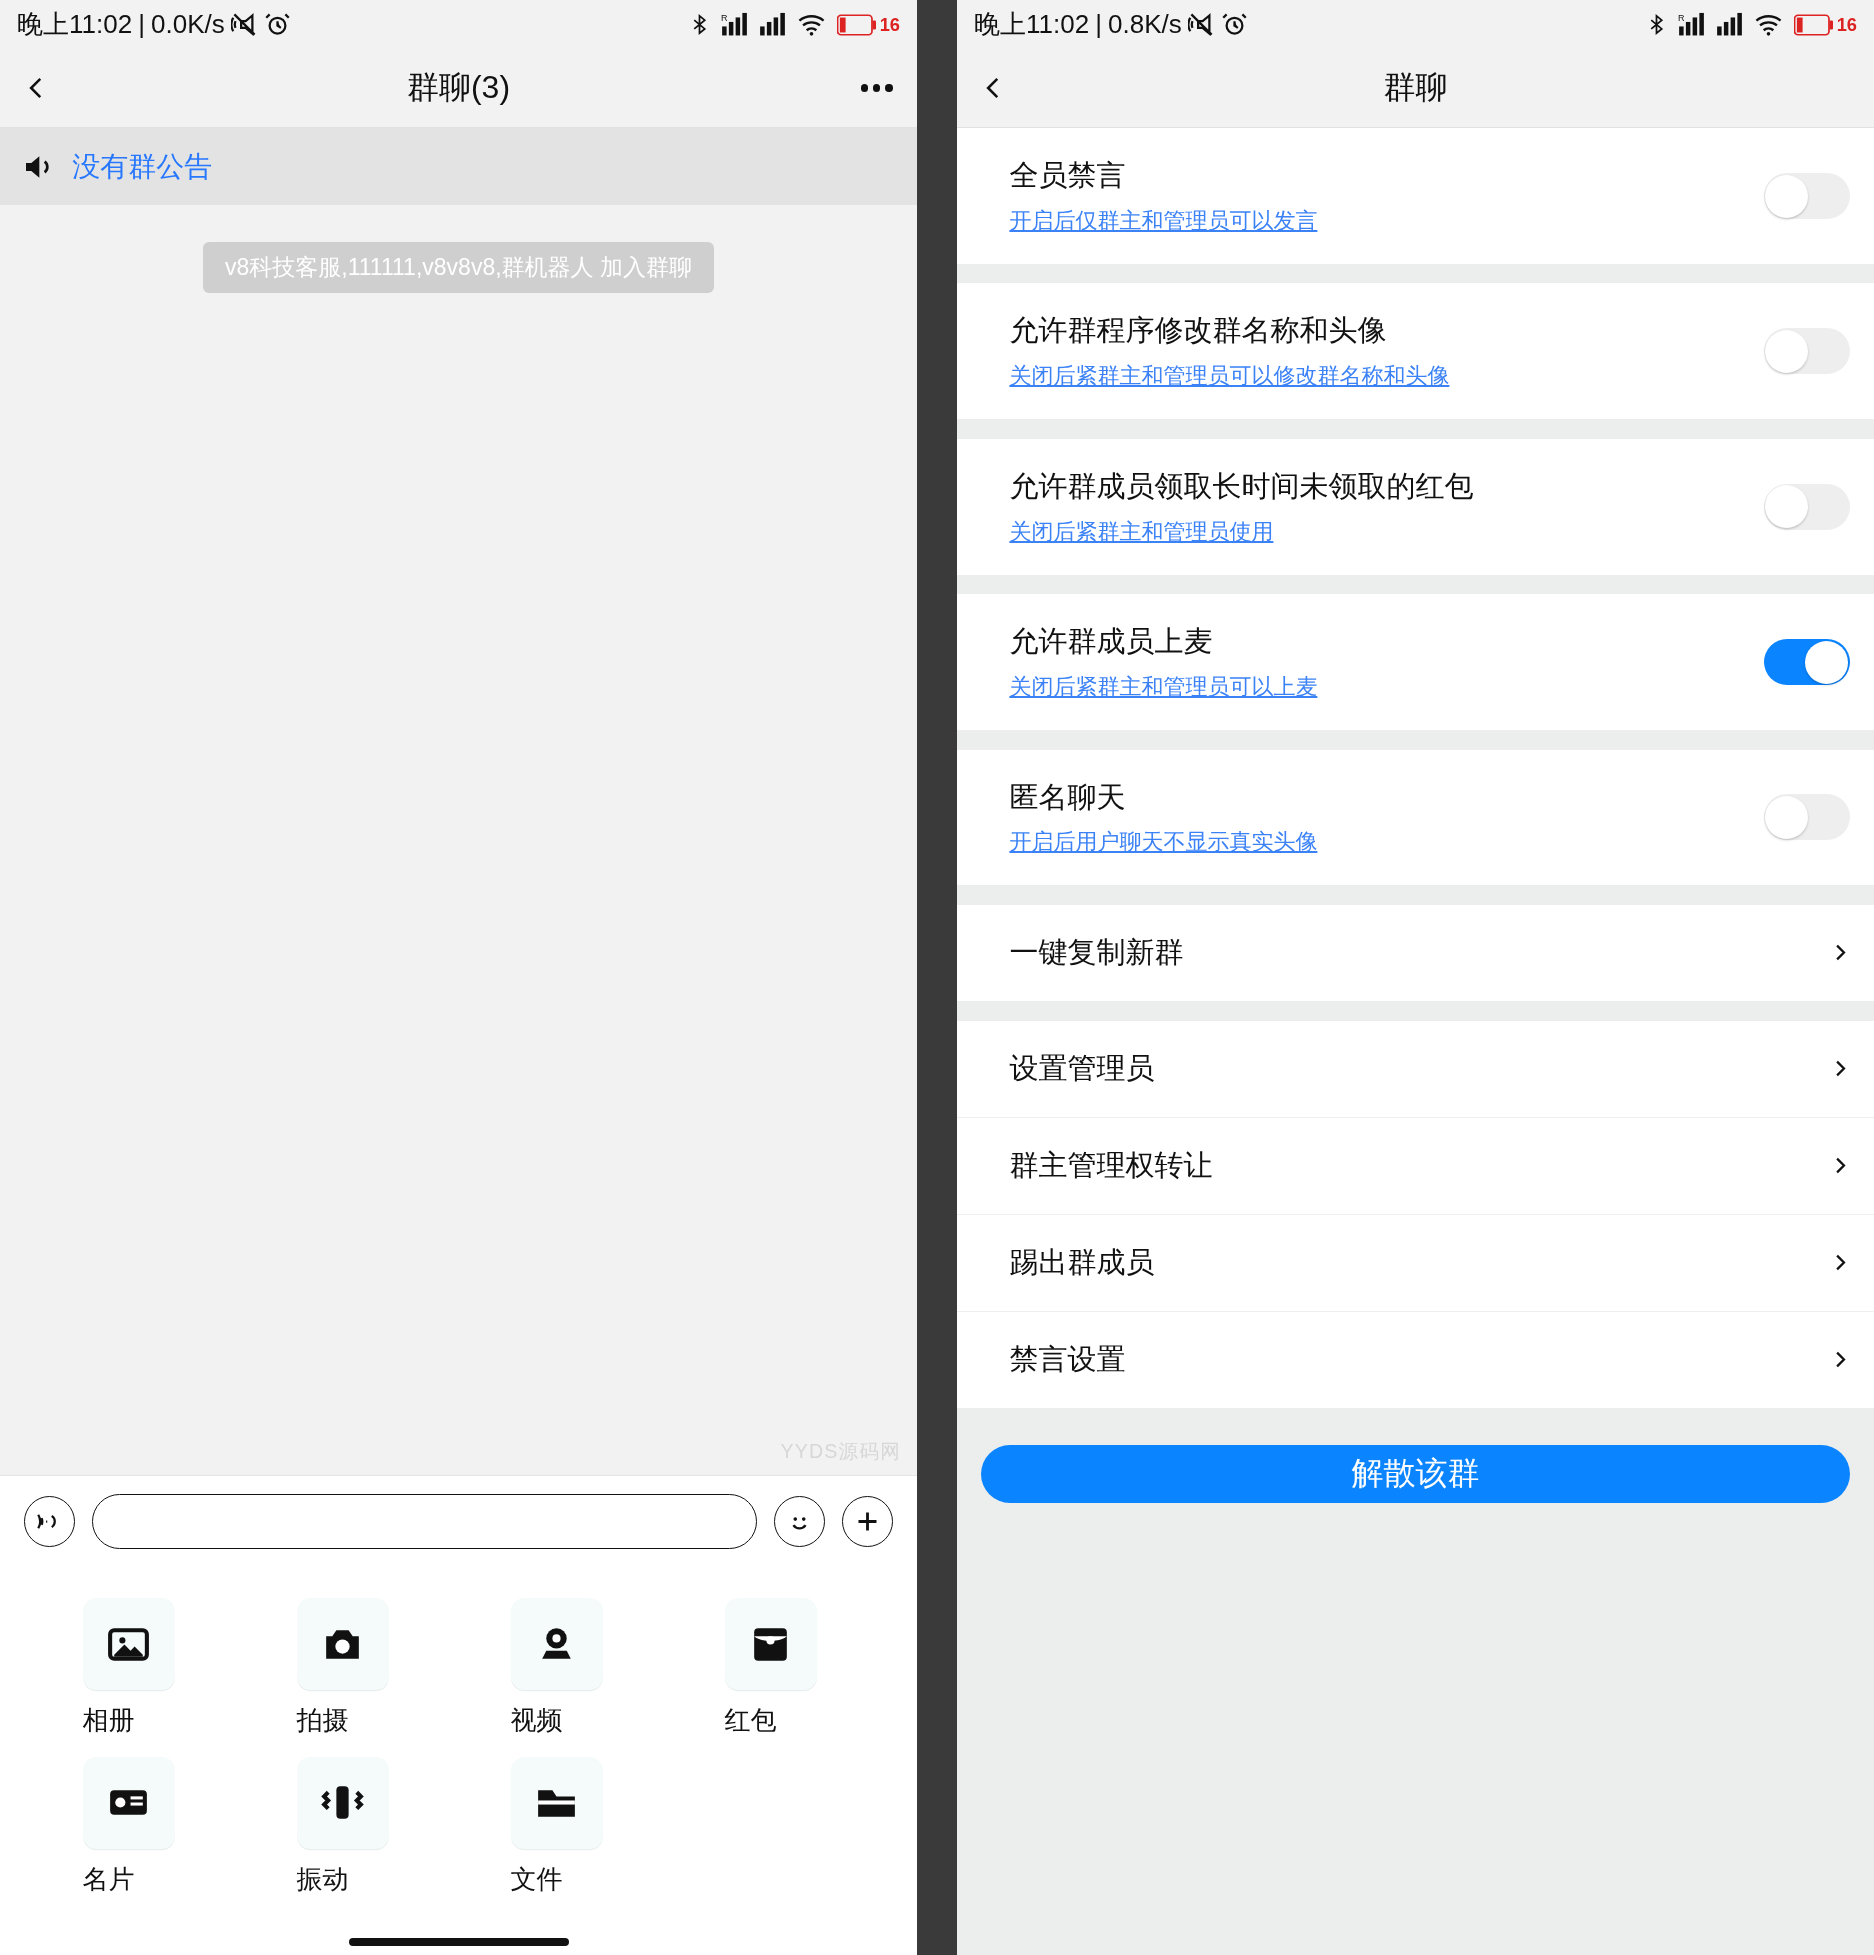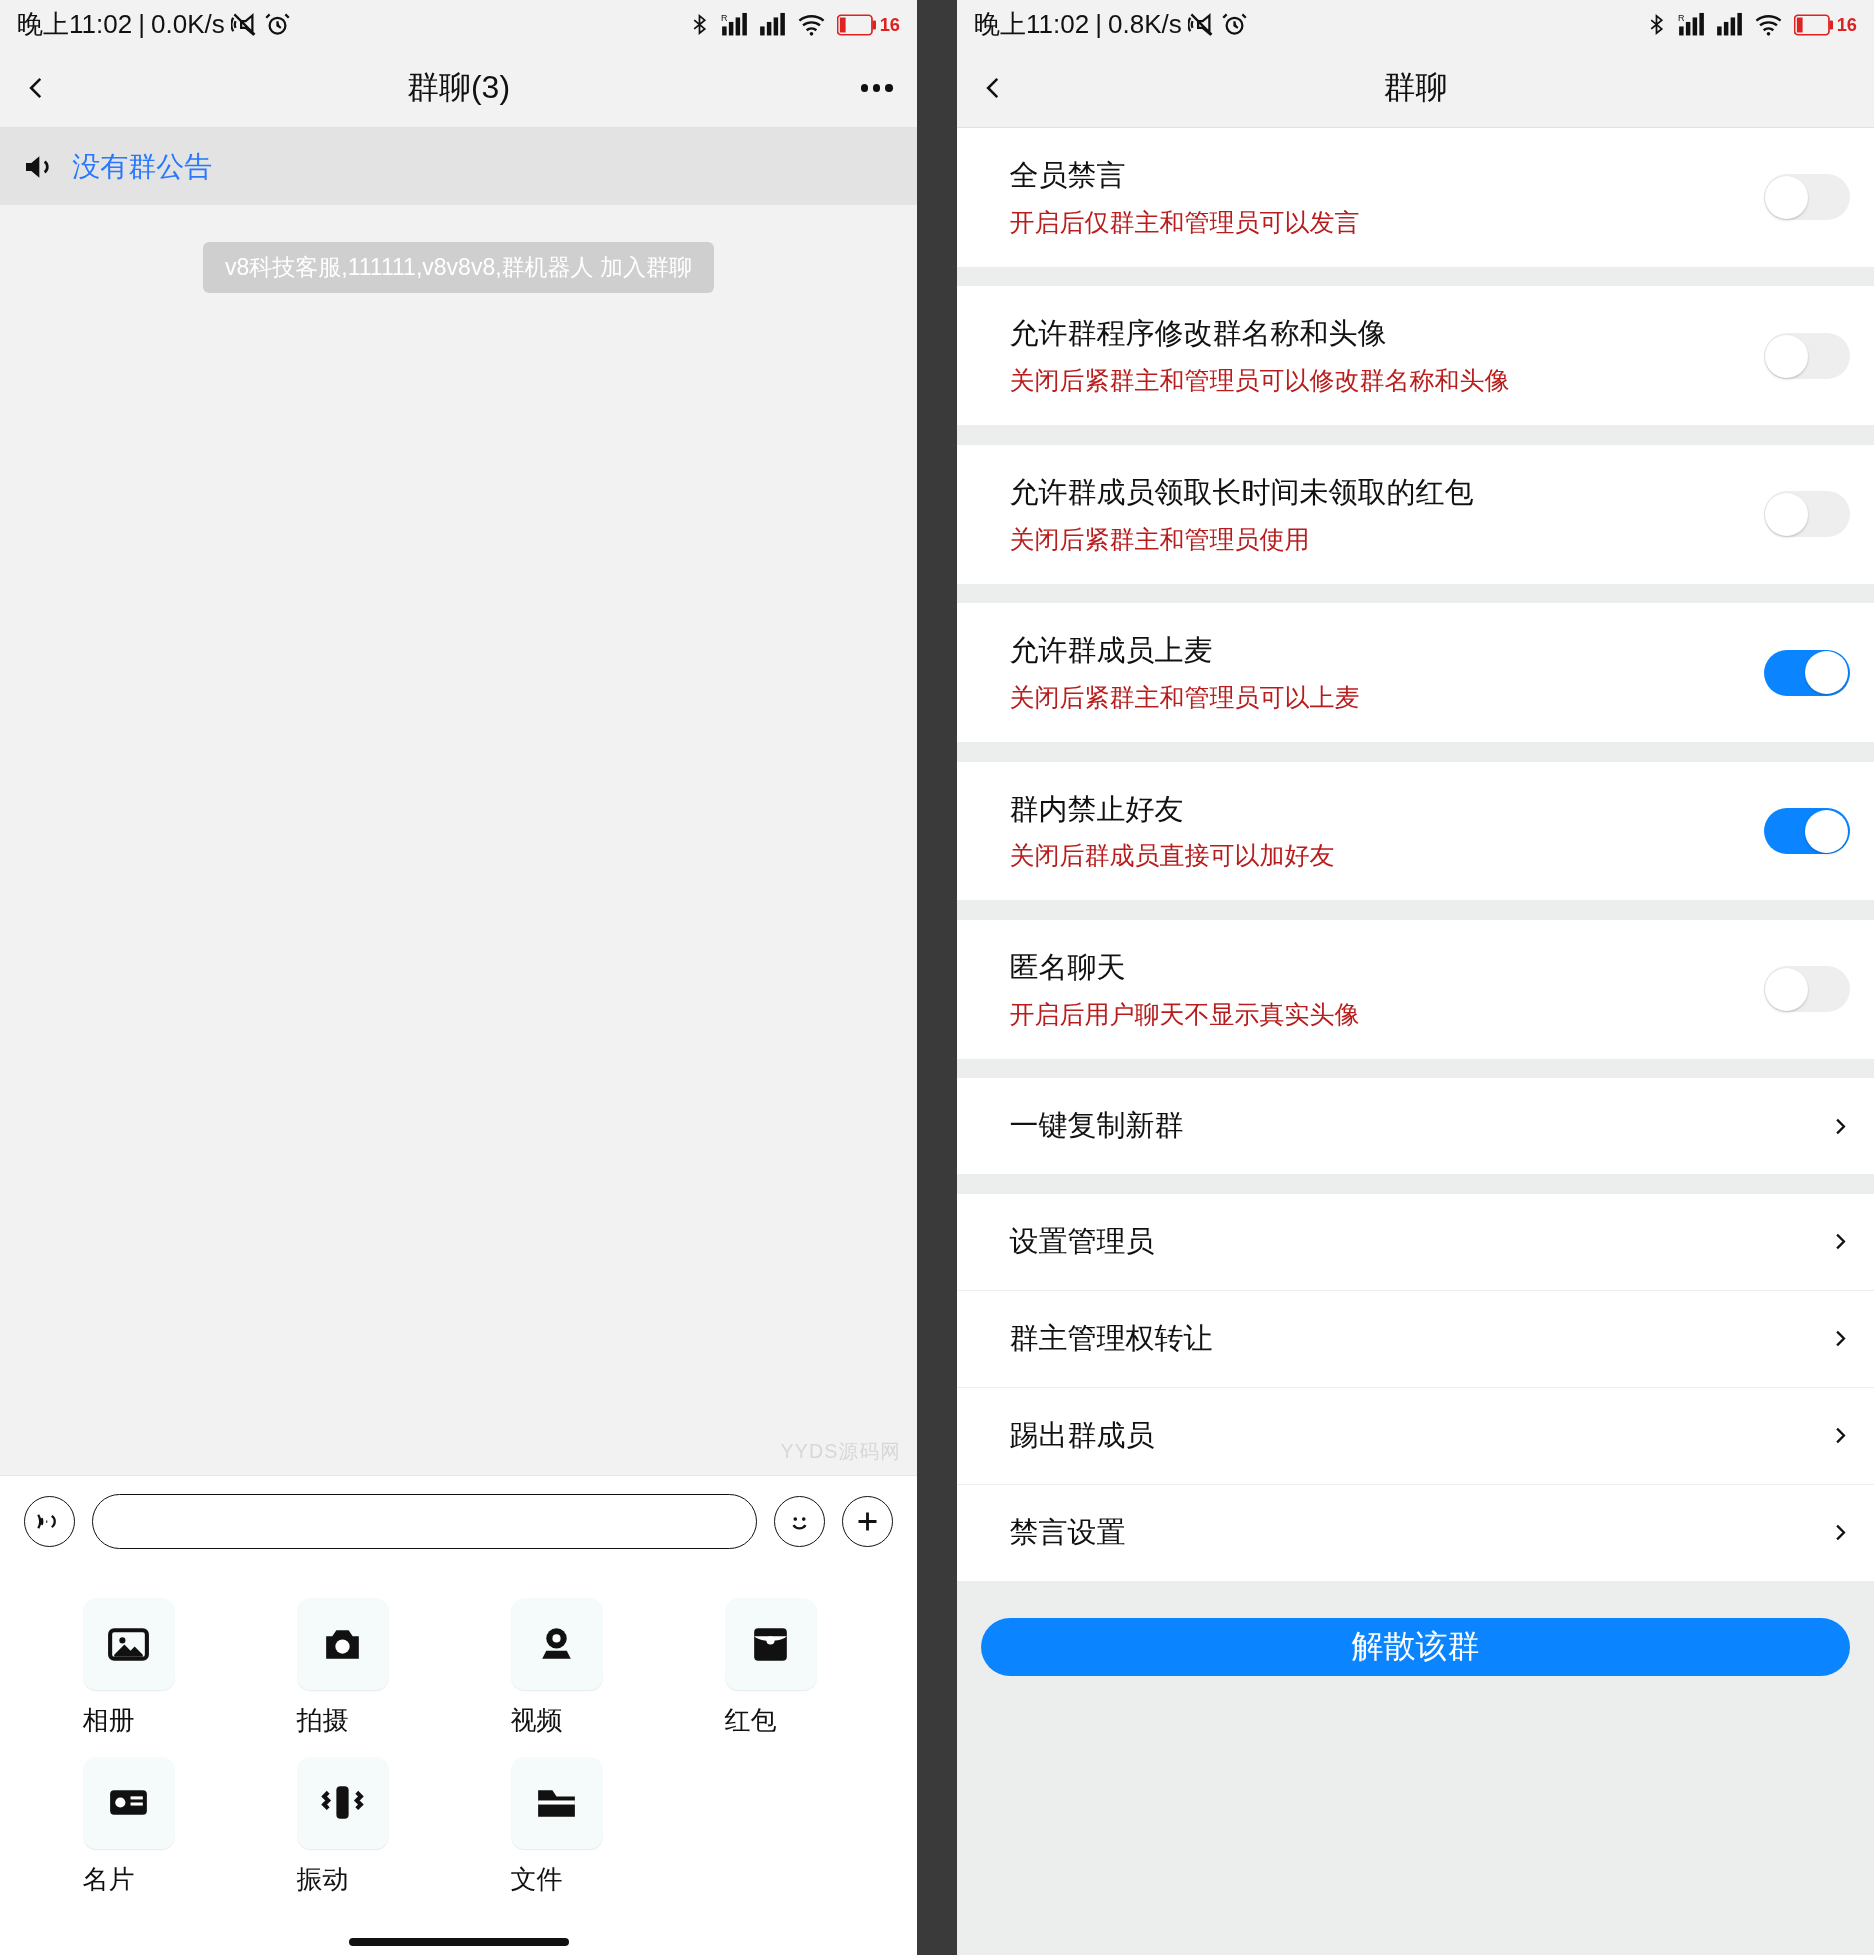--- a/index.html
+++ b/index.html
@@ -137,21 +137,21 @@
   .settings { background:#eceded; }
   .setgroup { background:#fff; margin-bottom: 19.6px; }
   .row {
     display:flex; align-items:center;
     padding: 28px 24.4px;
     border-bottom: 1.2px solid #eee;
   }
   .row.last { border-bottom: none; }
   .row .rmain { flex:1; display:flex; flex-direction:column; gap:9.8px;margin-left:28px; }
   .row .rtitle { font-size:29px; color:#111; }
-  .row .rsub   { font-size:25px; color:#b91c1c; }
+  .row .rsub   { font-size:22px; color:#3b82f6;text-decoration:underline; }
   .switch {
     width:86px; height:46px; border-radius:24.4px; background:#eee; position:relative; flex-shrink:0;
   }
   .switch .knob {
     position:absolute; top:1.8px; left:1.8px; width:43px; height:43px; border-radius:50%;
     background:#fff; box-shadow:0 1.2px 2.4px rgba(0,0,0,.2);
   }
   .switch.on { background:#0a84ff; }
   .switch.on .knob { left:auto; right:1.8px; }
   .chev { width:18.3px; height:29px; }
@@ -465,31 +465,20 @@
           <div class="rsub">关闭后紧群主和管理员可以上麦</div>
         </div>
         <div class="switch on">
             <div class="knob"></div>
           </div>
       </div>
     </div>
     <div class="setgroup">
       <div class="row last">
         <div class="rmain">
-          <div class="rtitle">群内禁止好友</div>
-          <div class="rsub">关闭后群成员直接可以加好友</div>
-        </div>
-        <div class="switch on">
-            <div class="knob"></div>
-          </div>
-      </div>
-    </div>
-    <div class="setgroup">
-      <div class="row last">
-        <div class="rmain">
           <div class="rtitle">匿名聊天</div>
           <div class="rsub">开启后用户聊天不显示真实头像</div>
         </div>
         <div class="switch">
             <div class="knob"></div>
           </div>
       </div>
     </div>
 
     <div class="setgroup">

